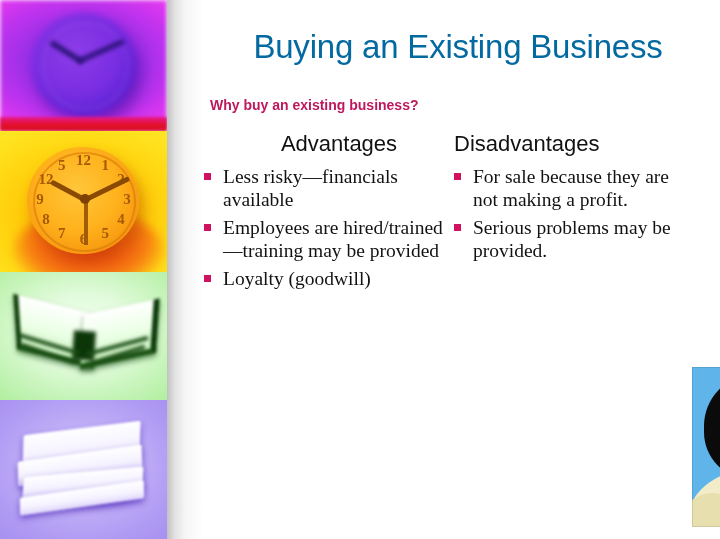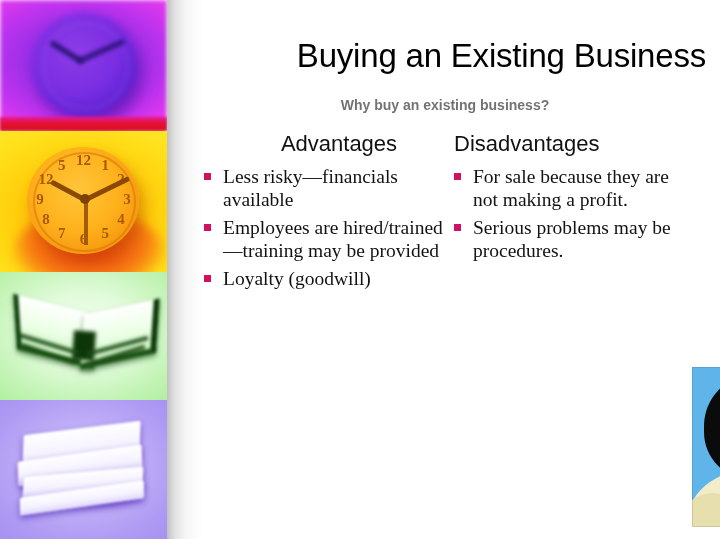--- a/index.html
+++ b/index.html
@@ -250,37 +250,36 @@
 
   
   #content {
     position: absolute;
     left: 196px; top: 0;
     width: 524px; height: 539px;
   }
 
   #slide-title {
     position: absolute;
-    left: 14px; top: 38px;
+    left: 14px; top: 29px;
     width: 496px;
-    text-align: right;
-    color: #000000;
+    text-align: center;
+    color: #0369a1;
     font-size: 33px;
     font-weight: 400;
     letter-spacing: -0.2px;
     line-height: 36px;
     white-space: nowrap;
   }
 
   #slide-subtitle {
     position: absolute;
     left: 14px; top: 96px;
     width: 470px;
-    text-align: center;
-    color: #737373;
+    color: #be185d;
     font-size: 14px;
     font-weight: 700;
     line-height: 18px;
   }
 
   .col-heading {
     position: absolute;
     color: #111111;
     font-size: 22px;
     font-weight: 400;
@@ -434,21 +433,21 @@
     <div class="col-heading" id="advantages-heading">Advantages</div>
     <div class="col-heading" id="disadvantages-heading">Disadvantages</div>
 
     <ul class="bullets" id="advantages-list">
         <li>Less risky—financials available</li>
         <li>Employees are hired/trained—training may be provided</li>
         <li>Loyalty (goodwill)</li>
       </ul>
     <ul class="bullets" id="disadvantages-list">
         <li>For sale because they are not making a profit.</li>
-        <li>Serious problems may be procedures.</li>
+        <li>Serious problems may be provided.</li>
       </ul>
 
     <div id="clipart">
       <div class="sky"></div>
 
       <div id="clipart-windows"></div>
       <div class="hair-back"></div>
 
       <div class="shoulders"></div>
       <div class="shoulder-shade"></div>

